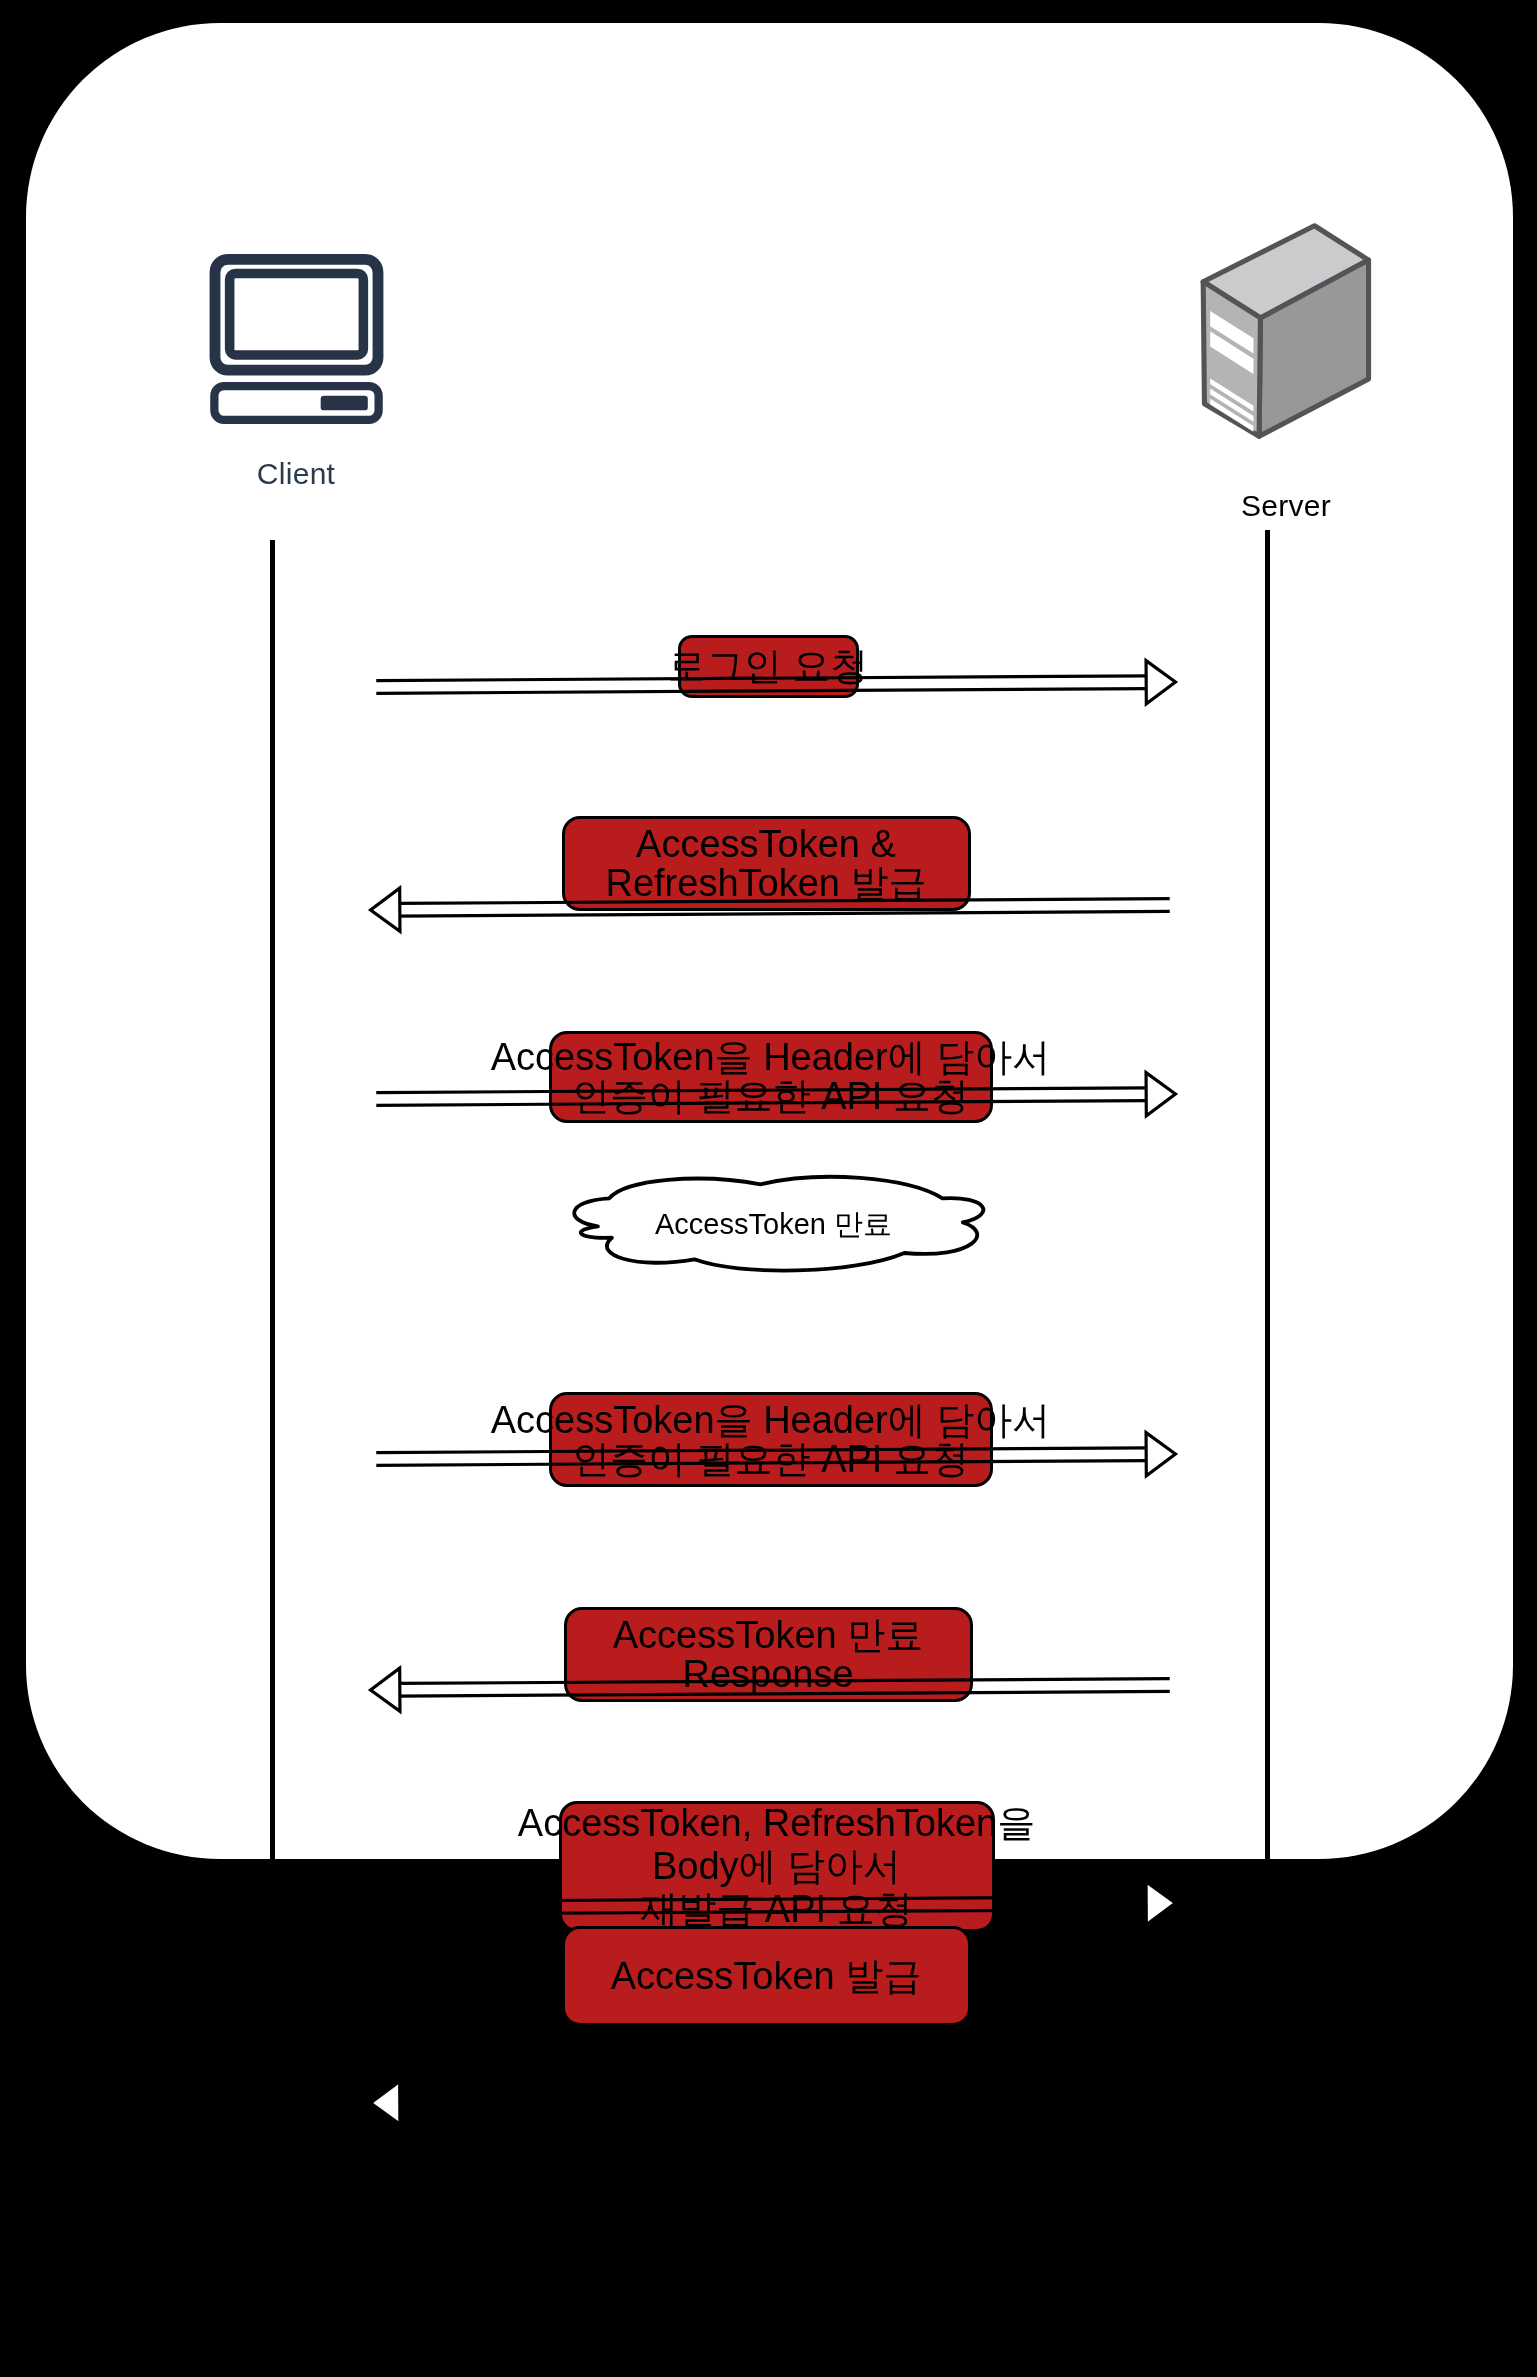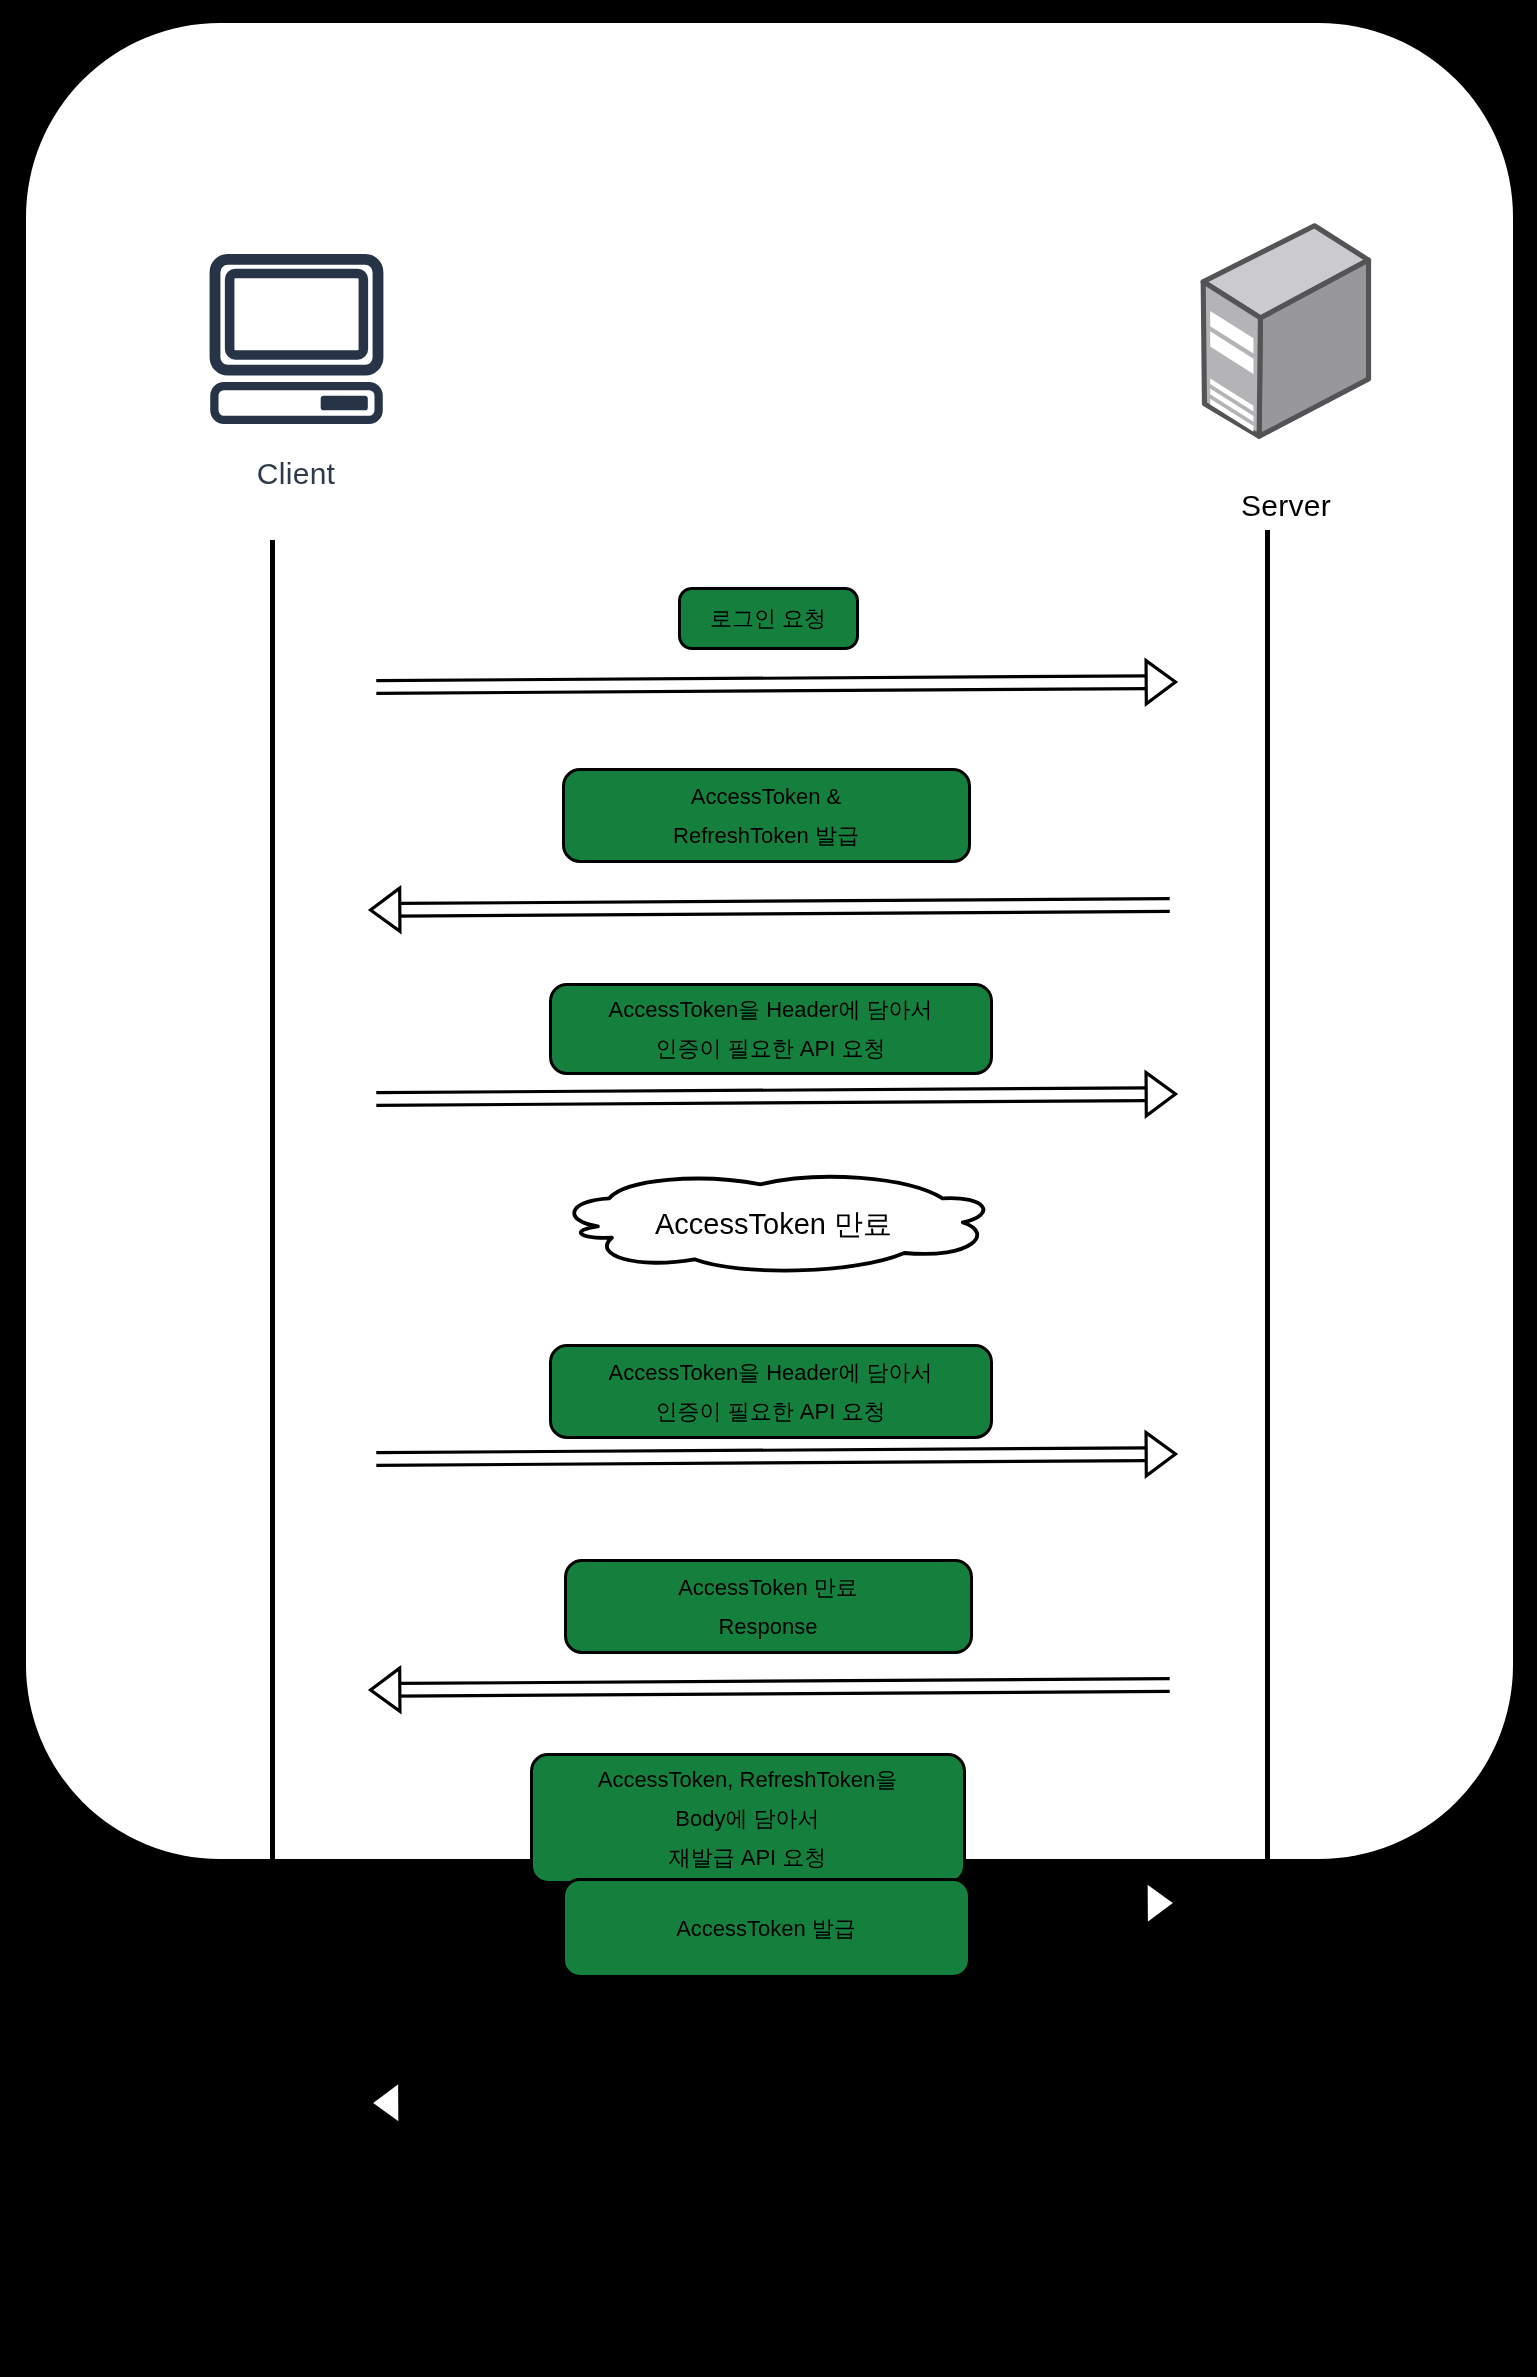--- a/index.html
+++ b/index.html
@@ -8,23 +8,23 @@
   .card{position:absolute;left:25.5px;top:23px;width:1487px;height:1836px;background:#ffffff;border-radius:194px;}
 
   .actor{position:absolute;text-align:center;}
   .actor svg{display:block;}
   .actor-label{position:absolute;left:0;width:100%;text-align:center;font-size:30px;letter-spacing:0.3px;}
   .client-label{color:#2b3a4d;}
   .server-label{color:#000;}
 
   .lifeline{position:absolute;width:5.1px;background:#000;}
 
-  .msg-box{position:absolute;background:#15803d;border:3.2px solid #000;border-radius:18px;
+  .msg-box{position:absolute;background:#b91c1c;border:3.2px solid #000;border-radius:18px;
            display:flex;flex-direction:column;justify-content:center;align-items:center;
-           font-size:22px;line-height:39px;text-align:center;}
+           font-size:38px;line-height:39px;text-align:center;margin-top:48px;}
   .msg-line{white-space:nowrap;}
 
   .cloud-wrap{position:absolute;}
   .cloud-wrap svg{position:absolute;left:0;top:0;}
   .cloud-text{position:absolute;left:0;top:0;width:100%;height:100%;
               display:flex;align-items:center;justify-content:center;
               font-size:29px;white-space:nowrap;}
 
   .arrow{position:absolute;transform:rotate(-0.35deg);}
 </style>
@@ -120,21 +120,21 @@
     <div class="msg-box" style="left:538px;top:1536px;width:403px;height:89px;">
       <div class="msg-line">AccessToken 만료</div>
       <div class="msg-line">Response</div>
     </div>
     <svg class="arrow" style="left:342px;top:1639px;" width="803" height="51" viewBox="0 0 1262 80">
       <line x1="46" y1="30" x2="1260" y2="30" stroke="#000" stroke-width="5"></line>
       <line x1="46" y1="50" x2="1260" y2="50" stroke="#000" stroke-width="5"></line>
       <polygon points="50,6 4,40 50,74" fill="#fff" stroke="#000" stroke-width="5"></polygon>
     </svg>
 
-    <div class="msg-box" style="left:504px;top:1730px;width:430px;height:125px;">
+    <div class="msg-box" style="left:533px;top:1730px;width:430px;height:125px;justify-content:space-between;">
       <div class="msg-line">AccessToken, RefreshToken을</div>
       <div class="msg-line">Body에 담아서</div>
       <div class="msg-line">재발급 API 요청</div>
     </div>
     <svg class="arrow" style="left:349px;top:1857px;" width="803" height="51" viewBox="0 0 1262 80">
       <line x1="2" y1="30" x2="1216" y2="30" stroke="#000" stroke-width="5"></line>
       <line x1="2" y1="50" x2="1216" y2="50" stroke="#000" stroke-width="5"></line>
       <polygon points="1212,6 1258,40 1212,74" fill="#fff" stroke="#000" stroke-width="5"></polygon>
     </svg>
 

